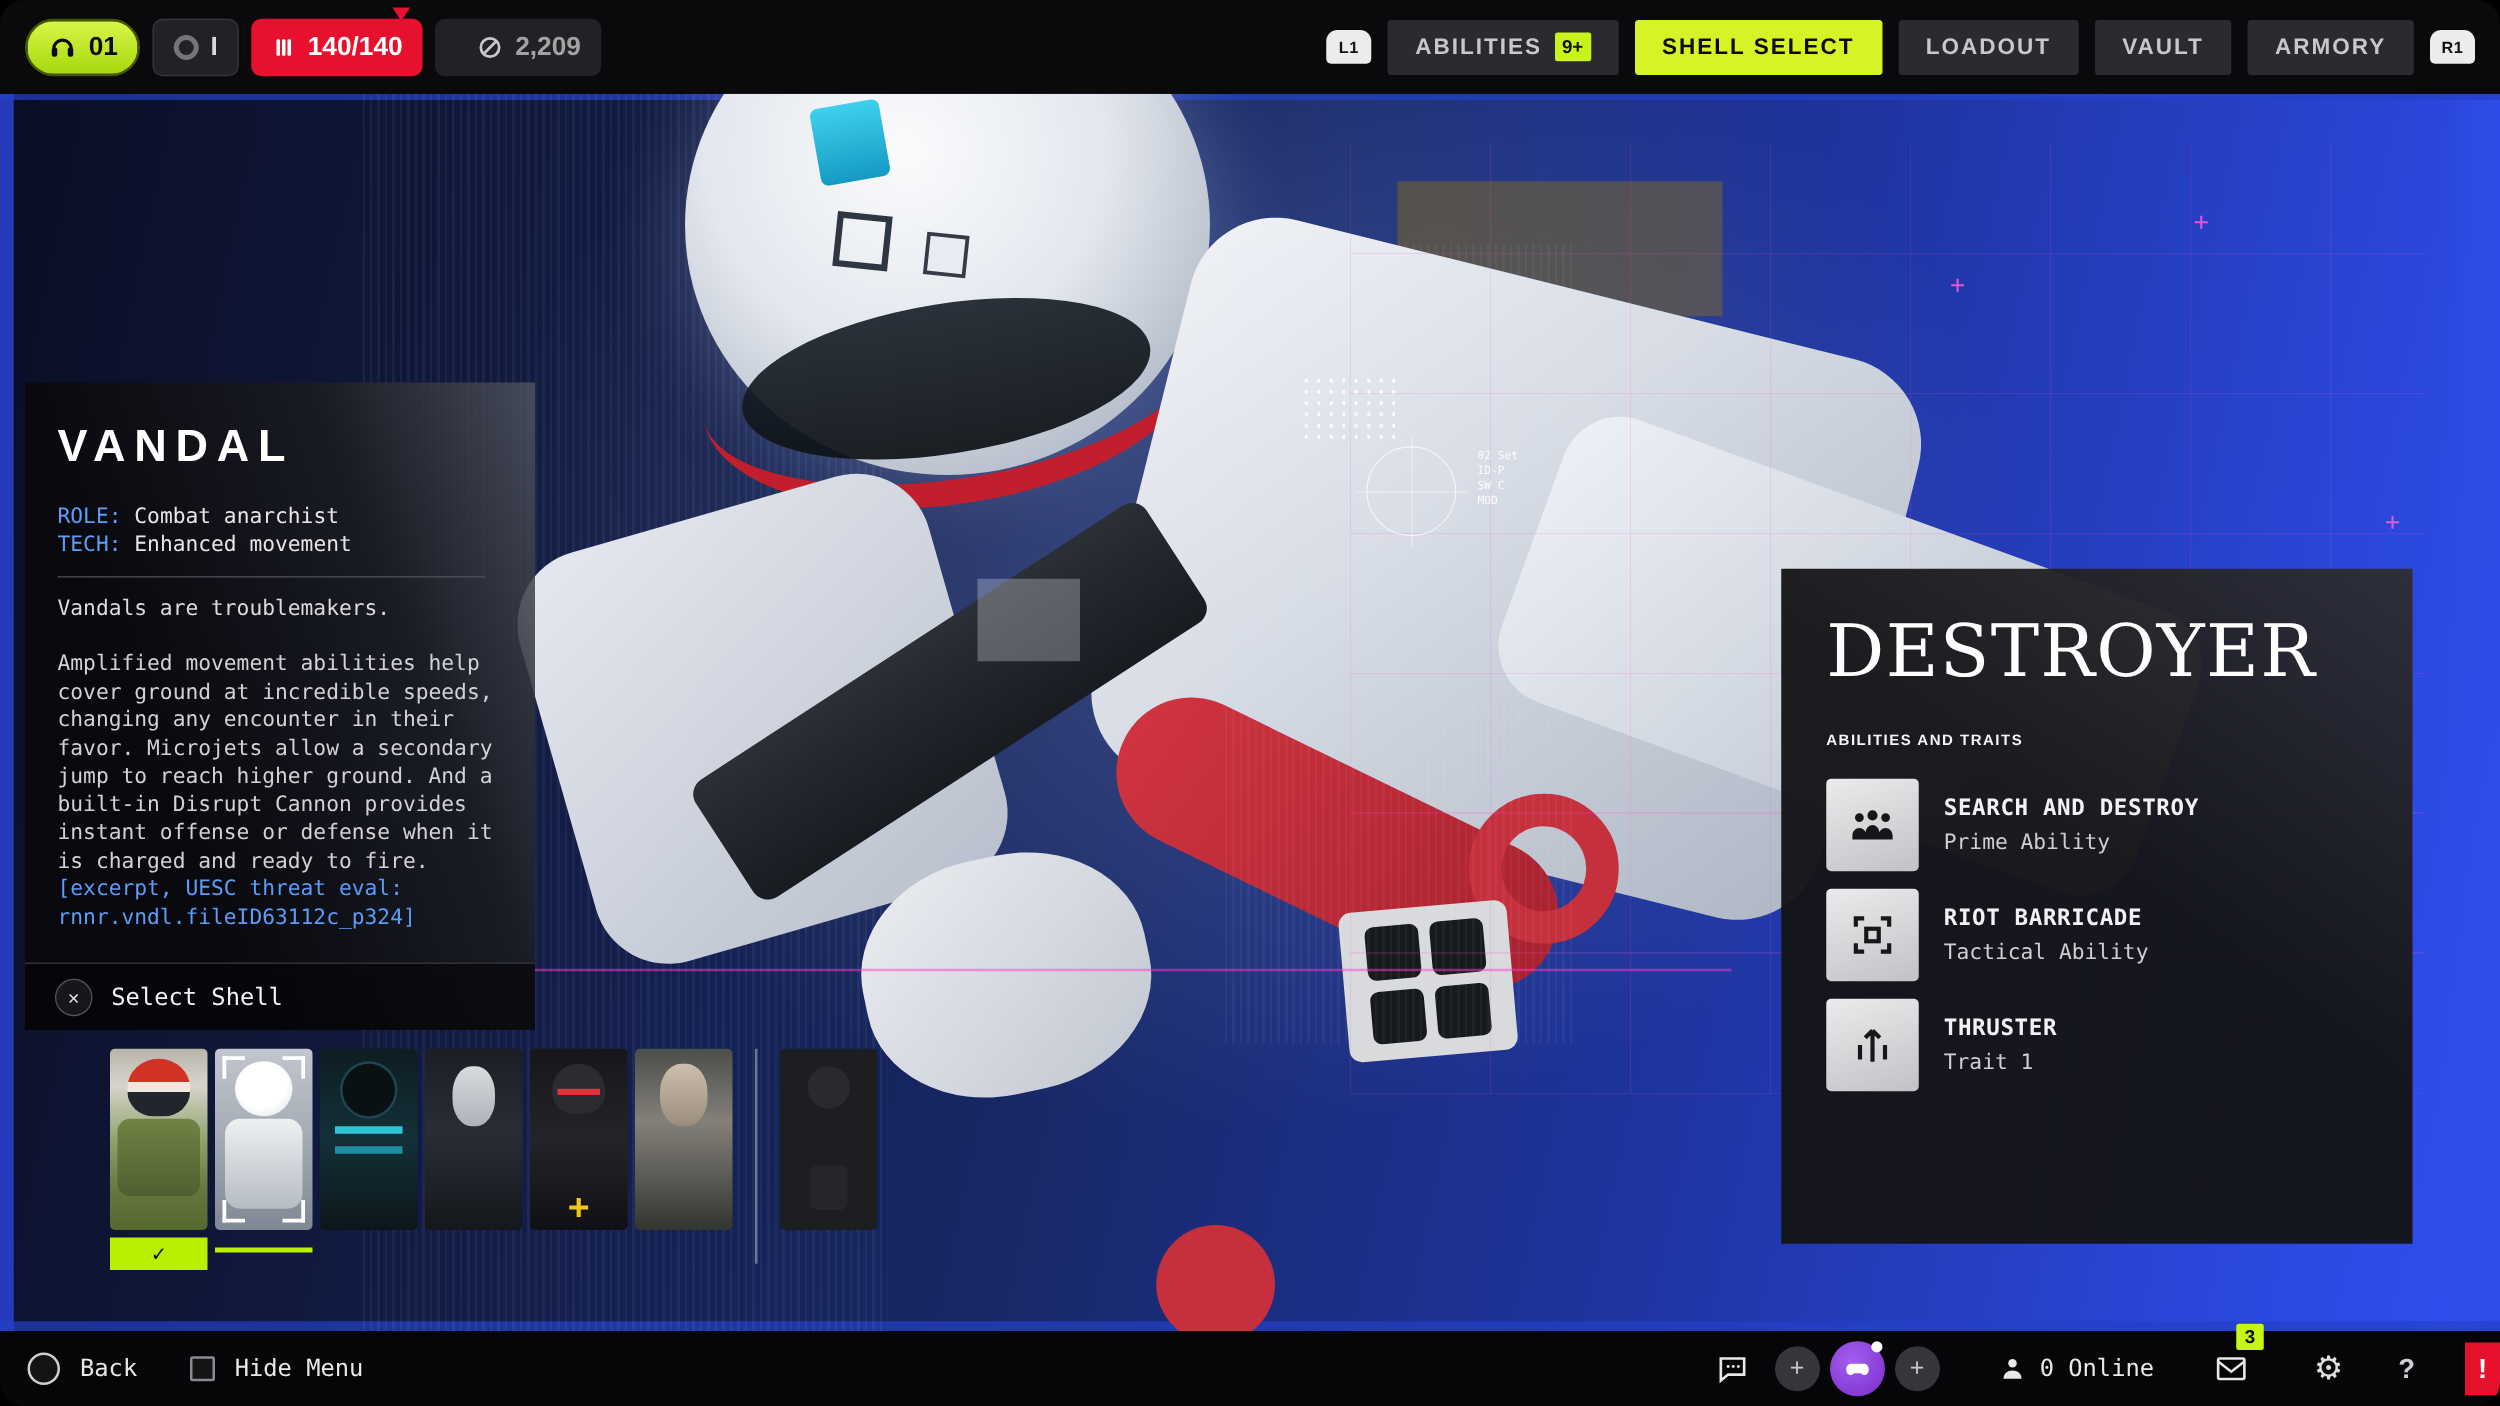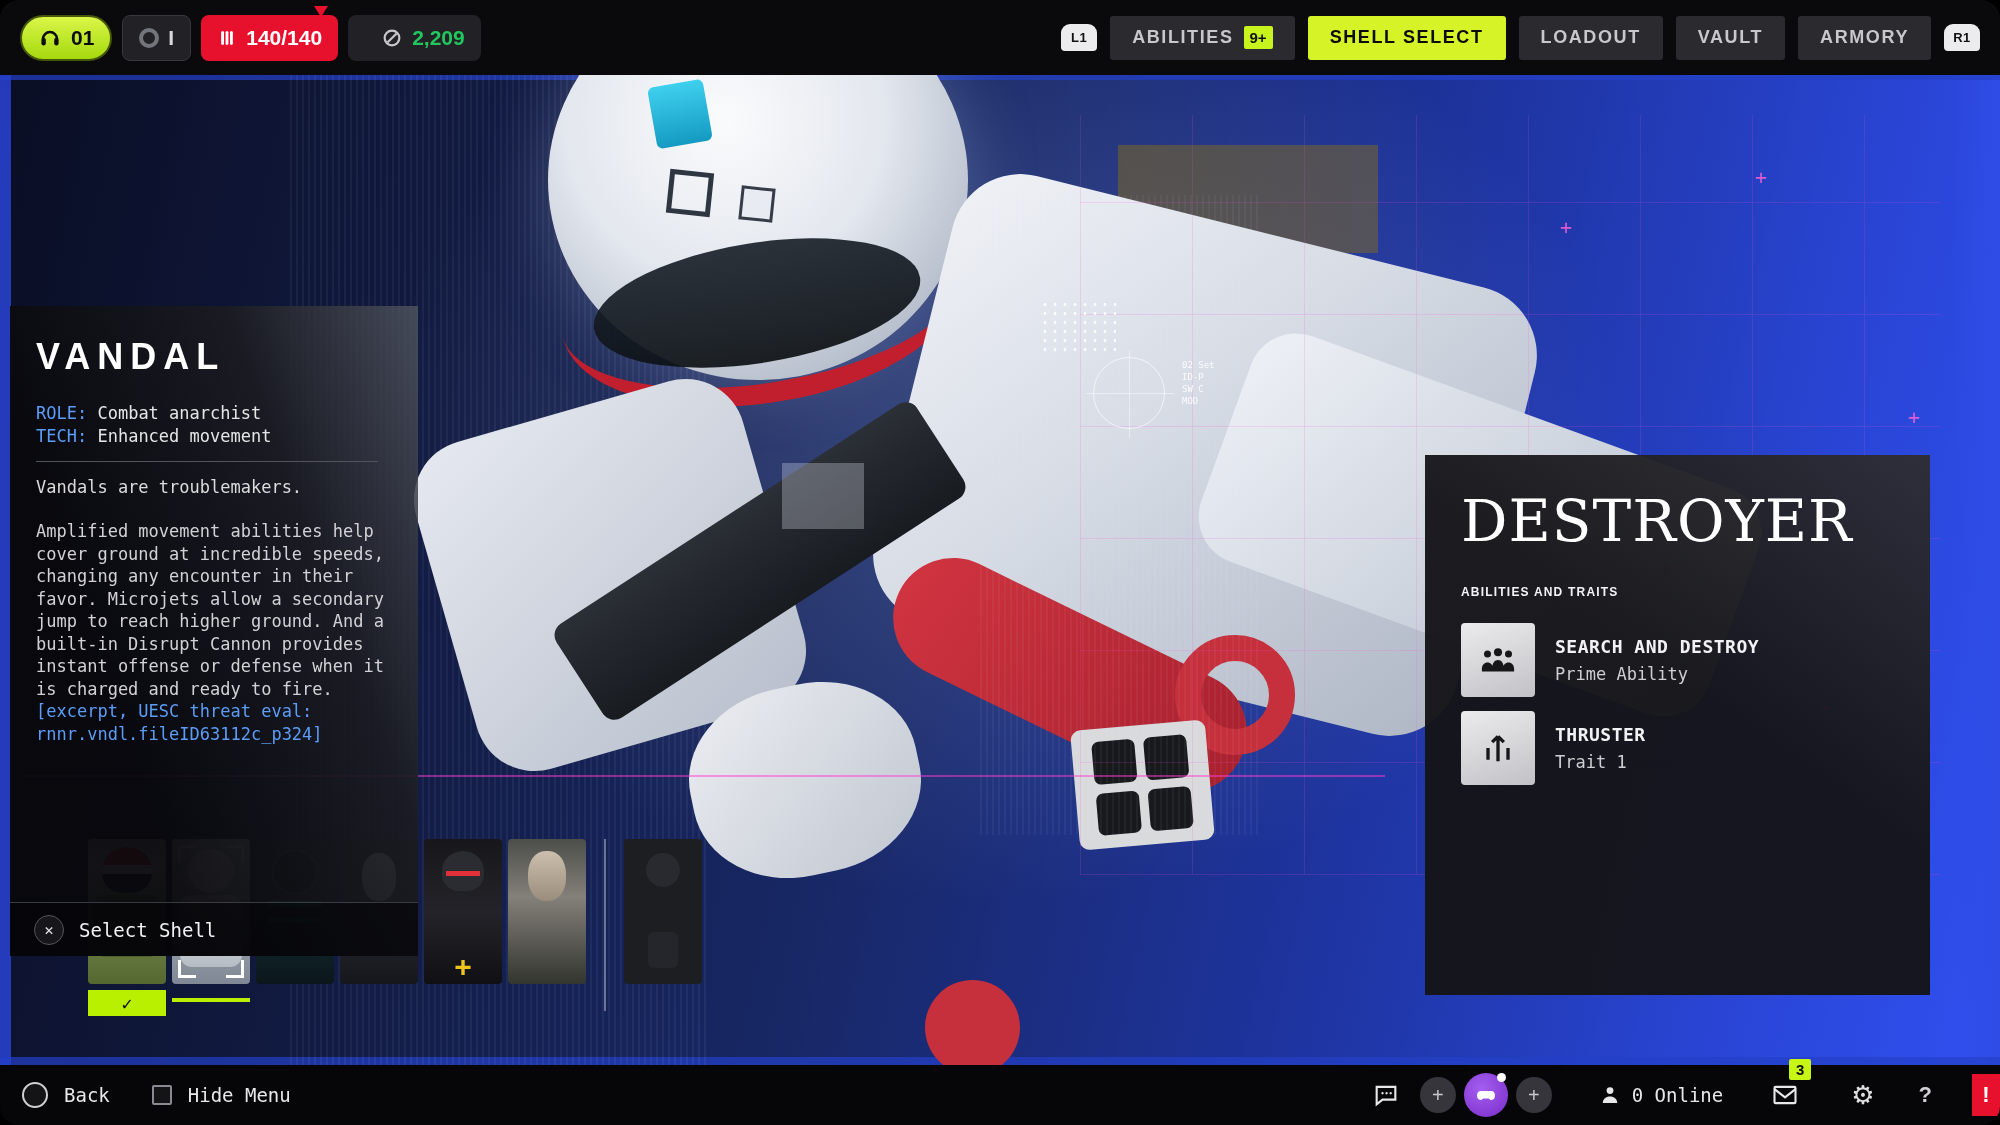--- a/index.html
+++ b/index.html
@@ -23,21 +23,21 @@
     height:46px; display:flex; align-items:center; gap:9px; padding:0 16px;
     border-radius:8px; font-family:"Liberation Sans", sans-serif; font-weight:bold;
     font-size:21px; position:relative;
   }
   .pill-player { background:linear-gradient(180deg,#d9f648,#a6d90e); color:#0b0b0b; border-radius:24px; border:2px solid #45570a; }
   .pill-port { background:#222226; color:#d8d8dc; border:1px solid #38383e; }
   .ring-icon { width:20px; height:20px; border-radius:50%; border:4px solid #74747c; display:inline-block; }
   .pill-ammo { background:#e8112d; color:#fff; }
   .pill-ammo .flag { position:absolute; top:-9px; right:10px; width:0; height:0;
     border-left:7px solid transparent; border-right:7px solid transparent; border-top:11px solid #e8112d; }
-  .pill-coin { background:#222226; color:#22c55e;padding-left:33px; }
+  .pill-coin { background:#222226; color:#a3a3a3;padding-left:33px; }
 
   .tb-right { display:flex; align-items:center; gap:13px; }
   .shoulder {
     width:36px; height:27px; background:#ececee; color:#111; border-radius:9px 9px 4px 4px;
     display:flex; align-items:center; justify-content:center;
     font:bold 13px "Liberation Sans", sans-serif; letter-spacing:0.5px;
   }
   .navbtn {
     height:44px; padding:0 22px; background:#2a2a2f; color:#c7c7cc; border:none; border-radius:3px;
     font-family:"Liberation Sans", sans-serif; font-weight:bold; font-size:18px; letter-spacing:1.6px;
@@ -106,21 +106,21 @@
     border:1.5px solid rgba(255,255,255,.65); }
   .crosshair::before { content:""; position:absolute; left:50%; top:-8px; width:1px; height:88px;
     background:rgba(255,255,255,.45); }
   .crosshair::after { content:""; position:absolute; top:50%; left:-8px; height:1px; width:88px;
     background:rgba(255,255,255,.45); }
   .readout { left:1182px; top:284px; font-size:9px; line-height:12px; color:rgba(255,255,255,.9); }
   .readout span { display:block; }
 
   
   .info-panel {
-    position:absolute; left:10px; top:306px; width:408px; height:650px; z-index:26;
+    position:absolute; left:20px; top:306px; width:408px; height:518px; z-index:26;
     background:linear-gradient(250deg, rgba(82,86,96,.80) 0%, rgba(26,27,33,.93) 30%, rgba(8,8,12,.95) 70%);
     padding:30px 26px 4px 26px;
   }
   .info-title { font-family:"Liberation Sans", sans-serif; font-weight:800; font-size:36px;
     letter-spacing:7px; color:#ffffff; margin-bottom:24px; }
   .kv { font-size:17px; line-height:23px; }
   .kv .lbl { color:#5b9df8; }
   .kv .val { color:#e6e6e8; }
   .divider { height:1px; background:#53535b; margin:13px 0 15px 0; width:96%; }
   .tagline { font-size:17px; color:#dcdcde; margin-bottom:23px; }
@@ -362,20 +362,34 @@
               <path d="M2.8 17c0-2.2 1.5-3.6 3.2-3.6S9.2 14.8 9.2 17v1.6H2.8zM8.8 16.2c0-2.6 1.4-4.2 3.2-4.2s3.2 1.6 3.2 4.2v2.4H8.8zM14.8 17c0-2.2 1.5-3.6 3.2-3.6s3.2 1.4 3.2 3.6v1.6h-6.4z"></path>
             </g>
           </svg>
         </div>
         <div data-interactable="false">
           <div class="abl-name" data-interactable="false">SEARCH AND DESTROY</div>
           <div class="abl-type" data-interactable="false">Prime Ability</div>
         </div>
       </div>
 
+      <div class="abl-item" data-interactable="true">
+        <div class="abl-tile" data-interactable="false">
+          <svg width="40" height="40" viewBox="0 0 24 24">
+            <g fill="none" stroke="#17171a" stroke-width="2">
+              <path d="M4 8V4h4M16 4h4v4M20 16v4h-4M8 20H4v-4"></path>
+              <rect x="9" y="9" width="6" height="6"></rect>
+            </g>
+          </svg>
+        </div>
+        <div data-interactable="false">
+          <div class="abl-name" data-interactable="false">RIOT BARRICADE</div>
+          <div class="abl-type" data-interactable="false">Tactical Ability</div>
+        </div>
+      </div>
 
       <div class="abl-item" data-interactable="true">
         <div class="abl-tile" data-interactable="false">
           <svg width="40" height="40" viewBox="0 0 24 24">
             <g fill="none" stroke="#17171a" stroke-width="2">
               <path d="M12 20V5M12 5L8.5 8.5M12 5l3.5 3.5M6 19v-7M18 19v-7"></path>
             </g>
           </svg>
         </div>
         <div data-interactable="false">

